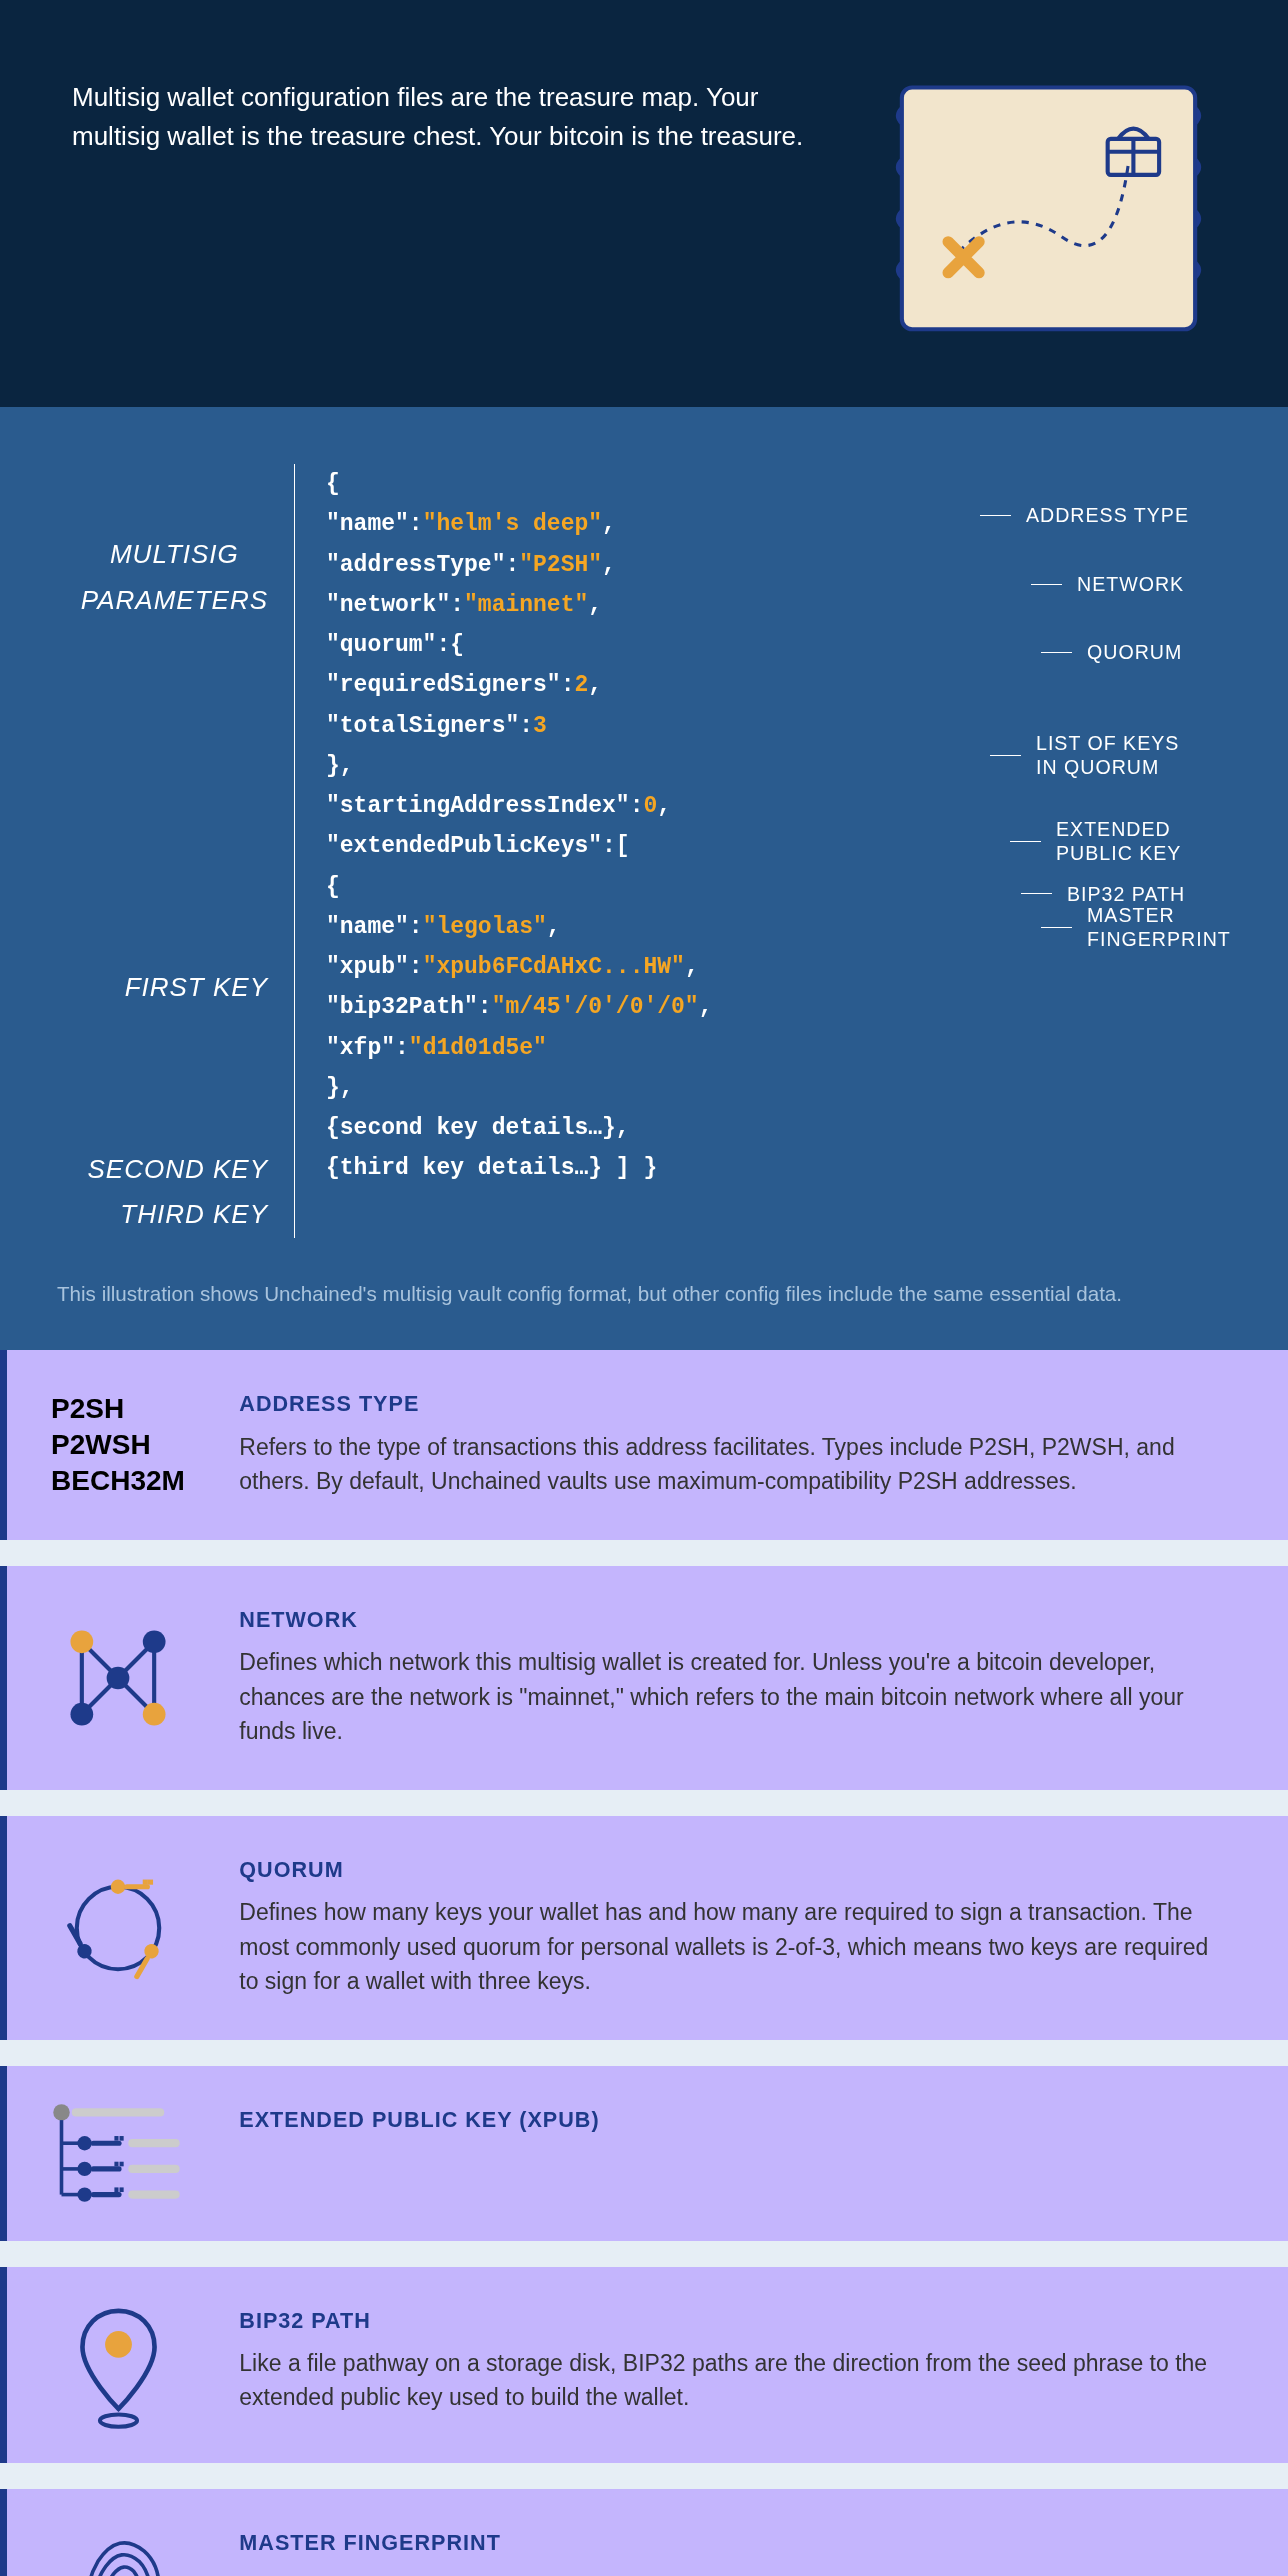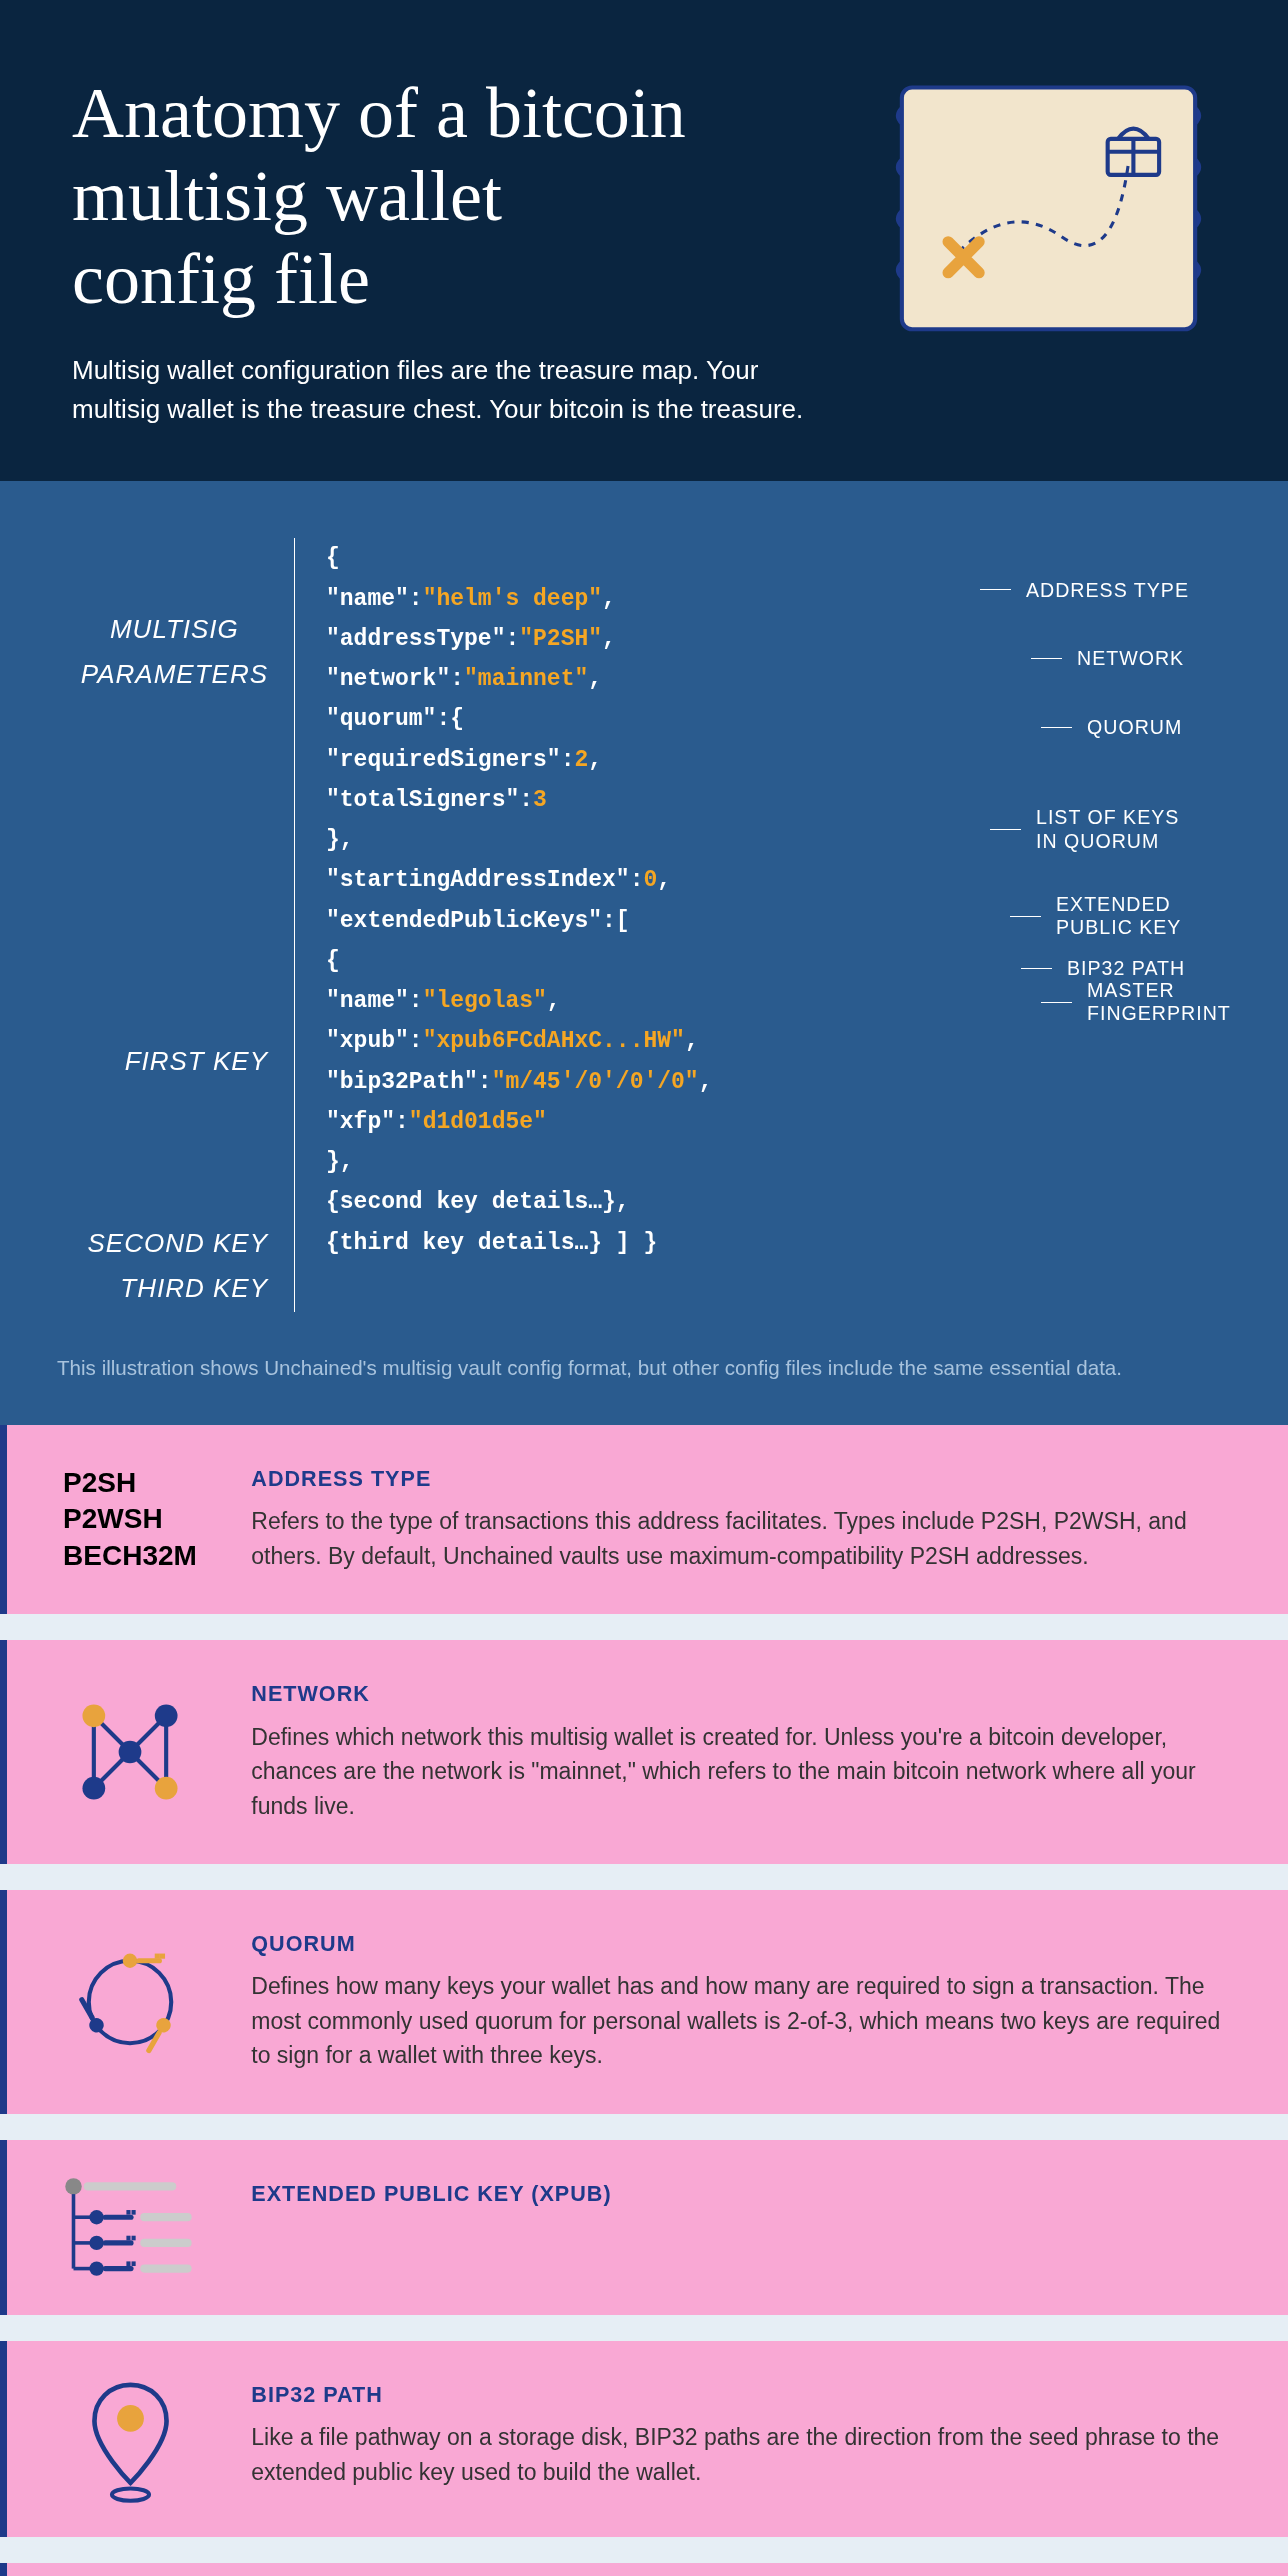--- a/index.html
+++ b/index.html
@@ -95,25 +95,24 @@
     font-size: 20.6px;
     line-height: 1.5;
     margin-top: 41px;
   }
 
   .cards {
     padding: 0;
     background: #e6eef5;
   }
   .card {
-    background: #f9a8d4;
+    background: #c4b5fd;
     margin-bottom: 26px;
     display: flex;
     border-left: 7.2px solid #1e3a8a;
-    padding-left: 12px;
   }
   .card:last-of-type { margin-bottom: 0; }
   .card-icon {
     width: 222px;
     flex-shrink: 0;
     display: flex;
     align-items: center;
     justify-content: center;
     padding: 31px 20.6px;
   }
@@ -147,23 +146,20 @@
   .line { height: 1.75em; display:flex; align-items:center;}
   .spacer { height: 1.75em; }
 </style>
 </head>
 <body>
 
 <div class="page">
 
   <div class="header">
     <div class="header-text">
-      <h1 class="title" style="white-space:pre-line">Anatomy of a bitcoin
-multisig wallet
-config file</h1>
       <p class="subtitle">Multisig wallet configuration files are the treasure map. Your multisig wallet is the treasure chest. Your bitcoin is the treasure.</p>
     </div>
     <div class="map-icon">
       <svg viewBox="0 0 650 550" width="335" height="283">
         <rect x="40" y="30" width="570" height="470" rx="20" fill="#f2e5cc" stroke="#1e3a8a" stroke-width="8"></rect>
         <path d="M 40 100 Q 25 85 40 70 M 40 200 Q 25 185 40 170 M 40 300 Q 25 285 40 270 M 40 400 Q 25 385 40 370" stroke="#1e3a8a" stroke-width="8" fill="none"></path>
         <path d="M 610 100 Q 625 85 610 70 M 610 200 Q 625 185 610 170 M 610 300 Q 625 285 610 270 M 610 400 Q 625 385 610 370" stroke="#1e3a8a" stroke-width="8" fill="none"></path>
         <path d="M 150 350 Q 250 250 350 320 T 480 180" stroke="#1e3a8a" stroke-width="6" fill="none" stroke-dasharray="14 14"></path>
         <path d="M 130 330 L 190 390 M 190 330 L 130 390" stroke="#e8a33d" stroke-width="22" stroke-linecap="round"></path>
         <rect x="440" y="130" width="100" height="70" rx="6" fill="none" stroke="#1e3a8a" stroke-width="8"></rect>

